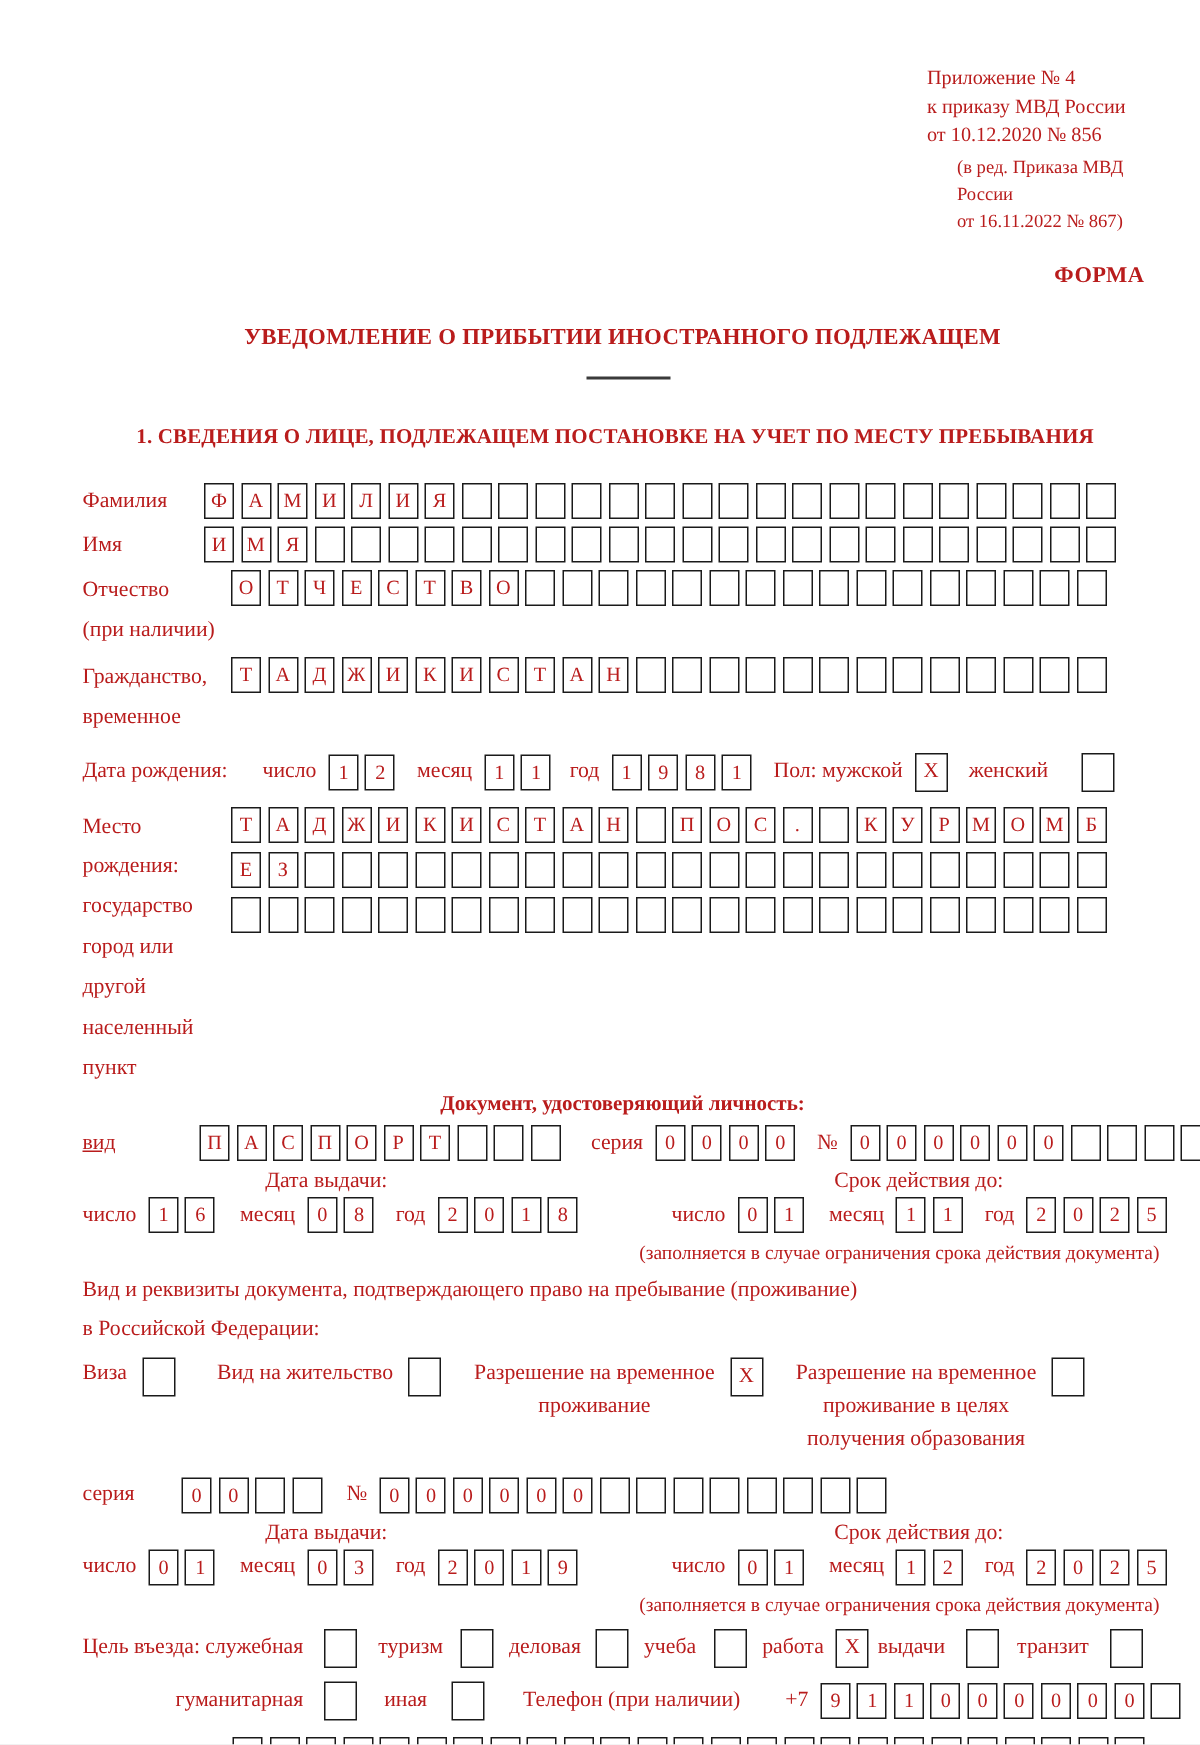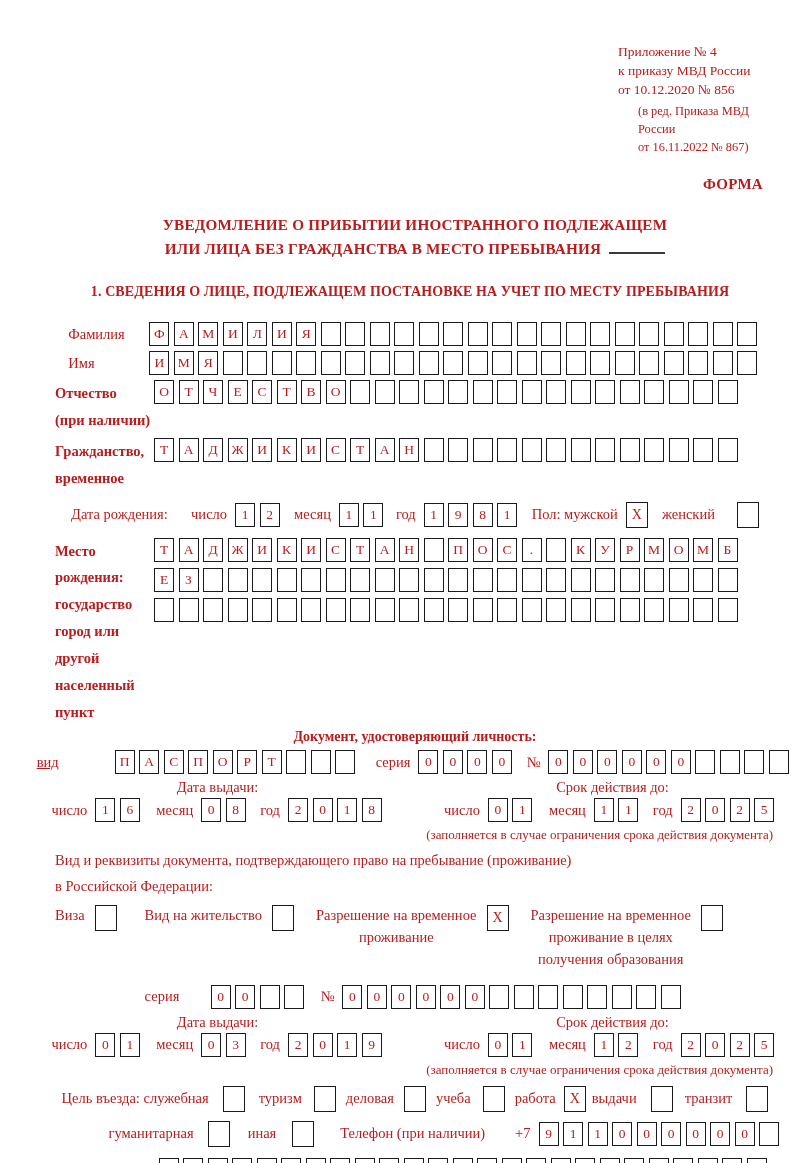--- a/index.html
+++ b/index.html
@@ -11,35 +11,35 @@
   }
   
   .hdr{margin-left:563px;font-size:13.5px;line-height:1.42;}
   .hdr .sub{font-size:12.4px;margin-top:4px;line-height:1.42;margin-left:20px;}
   .forma{font-weight:bold;font-size:15px;text-align:right;padding-right:12px;margin-top:20px;letter-spacing:.3px;}
   
   .title{font-weight:bold;font-size:15.2px;text-align:center;line-height:1.55;margin-top:20px;letter-spacing:.2px;}
   .title .ul{display:inline-block;width:56px;border-bottom:2.4px solid #3a3a3a;height:12px;margin-left:8px;}
   .sec1{font-weight:bold;font-size:14px;margin:24px 0 22px -10px;letter-spacing:.1px;text-align:center;}
   
-  .fr{display:flex;align-items:center;margin-bottom:5px;font-size:14.5px;justify-content:center;}
+  .fr{display:flex;align-items:center;margin-bottom:5px;font-size:14.5px;}
   .lbl{white-space:nowrap;margin-right:8px;flex:0 0 auto;}
   .cells{display:flex;flex:0 0 auto;}
   .cell{
     width:20px;height:24px;box-sizing:border-box;border:1.6px solid #1a1a1a;
     margin-right:4.5px;display:flex;align-items:center;justify-content:center;
     font-size:13.5px;flex:0 0 auto;background:#fff;
   }
   .cbox{
     width:22px;height:26px;box-sizing:border-box;border:1.6px solid #1a1a1a;
     display:flex;align-items:center;justify-content:center;font-size:14px;flex:0 0 auto;background:#fff;
   }
   
   .grp{display:flex;align-items:flex-start;margin-bottom:4px;font-size:14.5px;}
-  .grp-label{flex:0 0 auto;line-height:1.85;margin-right:2px;font-weight:bold;}
+  .grp-label{flex:0 0 auto;line-height:1.85;margin-right:2px;}
   .grp-col .cells{margin-bottom:6px;}
   .center-bold{text-align:center;font-weight:bold;font-size:14px;margin:2px 0 5px;}
   .dh{display:flex;font-size:14.5px;margin-top:5px;margin-bottom:2px;gap:40px;}
   .dh .l{width:340px;text-align:center;}
   .dh .r{width:340px;text-align:center;margin-left:30px;}
   .note{font-size:13px;margin:0 0 8px;}
   .note-r{text-align:right;padding-right:2px;}
   .para{font-size:14.5px;margin:9px 0 3px;}
   .permits{display:flex;align-items:flex-start;margin:10px 0 14px;font-size:14.5px;}
   .pitem{display:flex;align-items:flex-start;}
@@ -66,21 +66,21 @@
       <div>(в ред. Приказа МВД России</div>
       <div>от 16.11.2022 № 867)</div>
     </div>
   </div>
 
   <div class="forma">ФОРМА</div>
 
   <div class="title">
     <div>УВЕДОМЛЕНИЕ О ПРИБЫТИИ ИНОСТРАННОГО ПОДЛЕЖАЩЕМ</div>
     <div>
-      <span>ИЛИ ЛИЦА БЕЗ ГРАЖДАНСТВА В МЕСТО ПРЕБЫВАНИЯ</span><span class="ul"></span>
+      <span class="ul"></span>
     </div>
   </div>
 
   <div class="sec1">1. СВЕДЕНИЯ О ЛИЦЕ, ПОДЛЕЖАЩЕМ ПОСТАНОВКЕ НА УЧЕТ ПО МЕСТУ ПРЕБЫВАНИЯ</div>
 
   <div id="form-rows">
       <div class="fr r-surname">
         <span class="lbl" style="width: 73px;">Фамилия</span>
         <div class="cells">
           <div class="cell">Ф</div>

